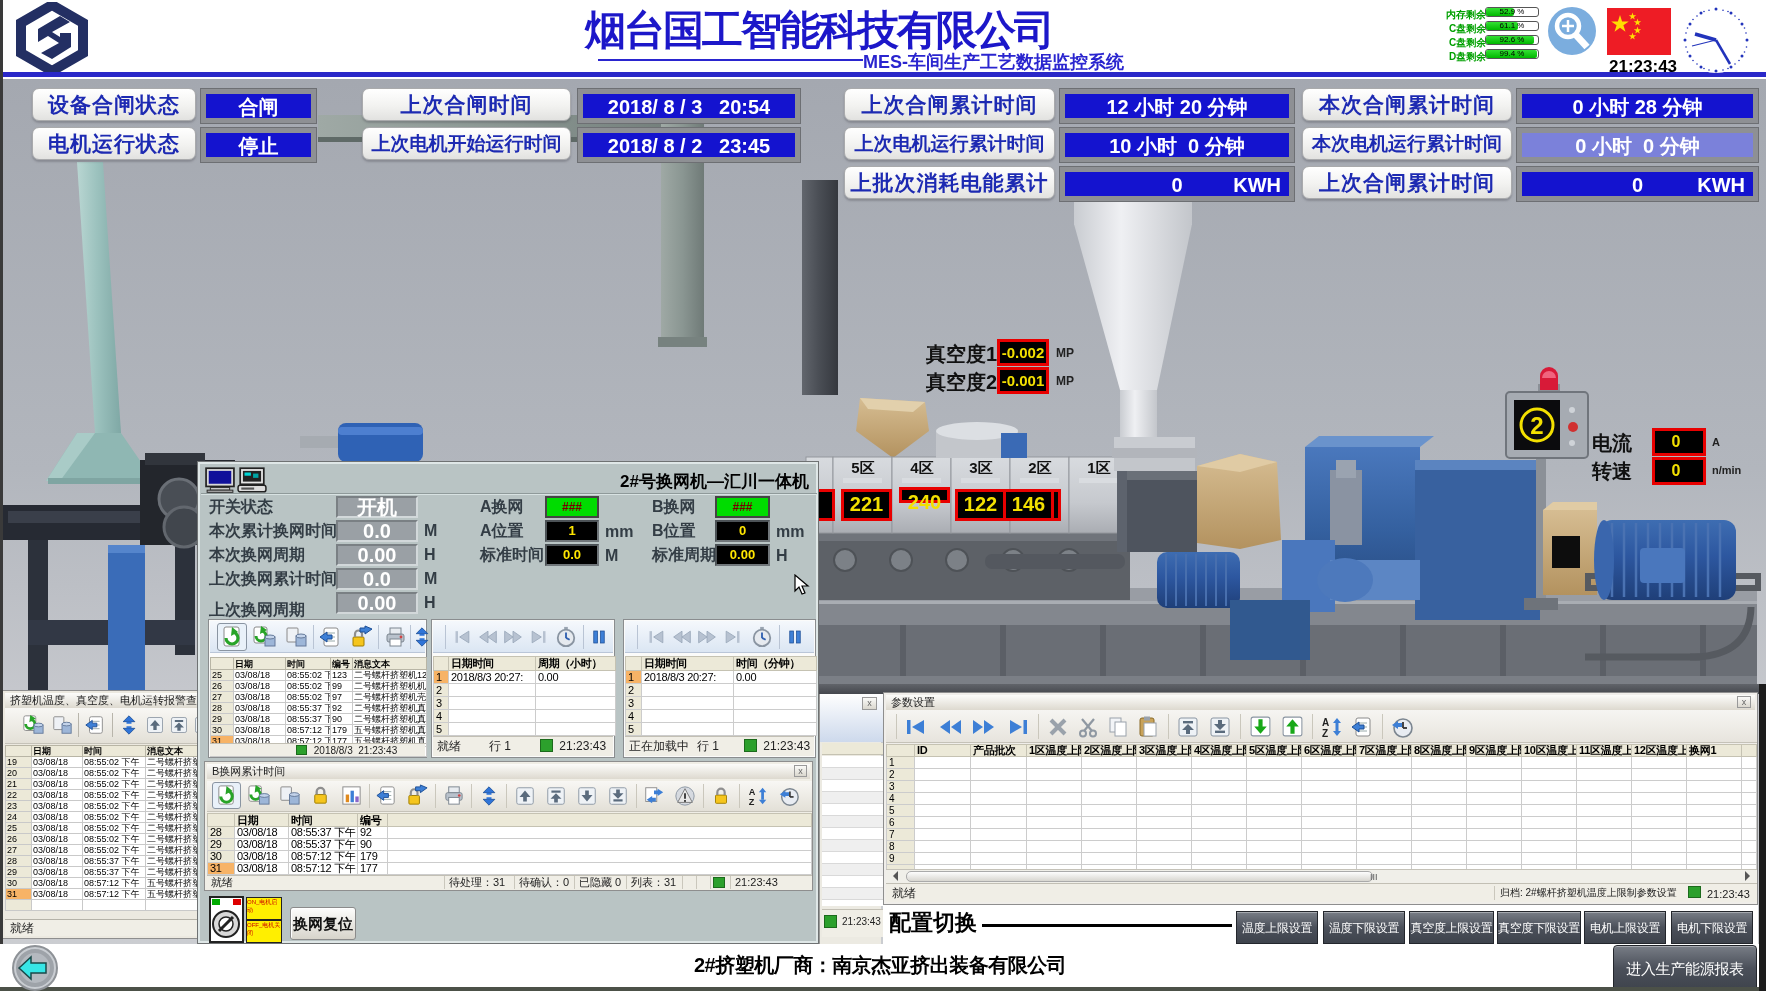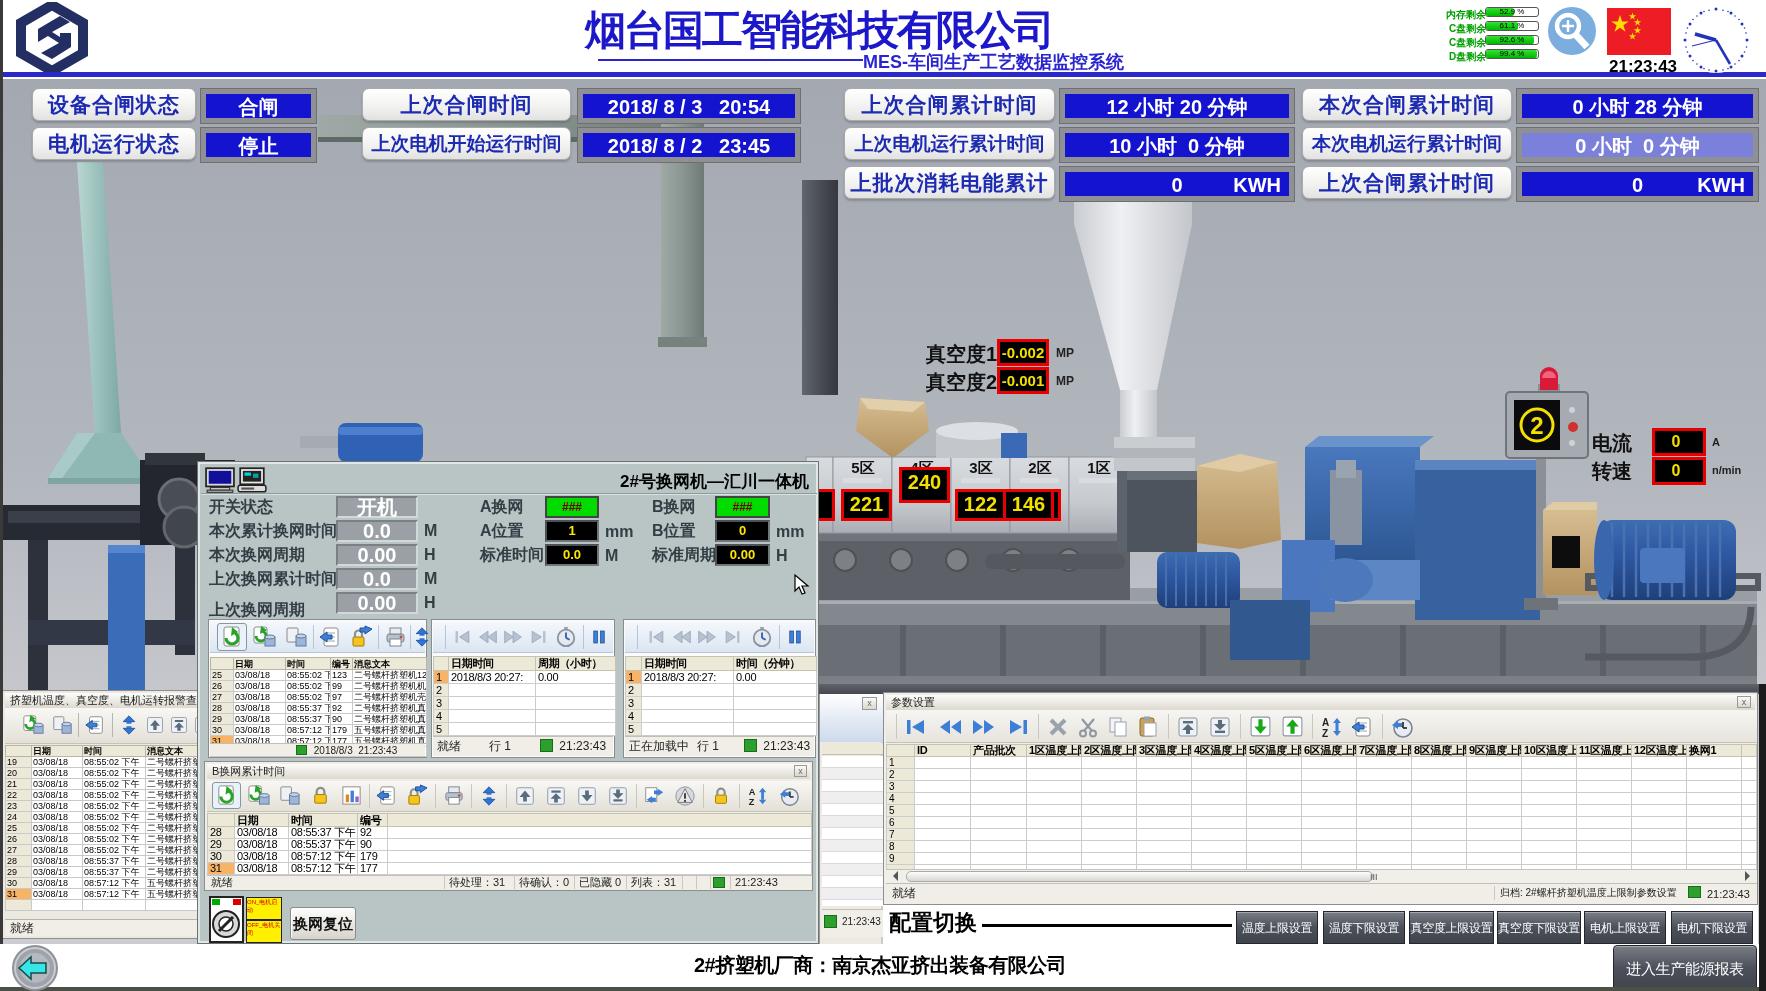--- a/index.html
+++ b/index.html
@@ -281,21 +281,21 @@
     <div class="abs" style="left:926px;top:290px;font-size:20px;font-weight:bold;color:#111;">真空度2</div>
     <div class="zdisp" style="left:997px;top:288px;width:52px;height:27px;font-size:15px;line-height:21px;">-0.001</div>
     <div class="abs" style="left:1056px;top:295px;font-size:12px;font-weight:bold;color:#222;">MP</div>
     <div class="abs" style="left:836px;top:380px;width:54px;text-align:center;font-size:15px;font-weight:bold;color:#111;">5区</div>
     <div class="abs" style="left:895px;top:380px;width:54px;text-align:center;font-size:15px;font-weight:bold;color:#111;">4区</div>
     <div class="abs" style="left:954px;top:380px;width:54px;text-align:center;font-size:15px;font-weight:bold;color:#111;">3区</div>
     <div class="abs" style="left:1013px;top:380px;width:54px;text-align:center;font-size:15px;font-weight:bold;color:#111;">2区</div>
     <div class="abs" style="left:1072px;top:380px;width:54px;text-align:center;font-size:15px;font-weight:bold;color:#111;">1区</div>
     <div class="zdisp" style="left:806px;top:410px;width:29px;height:32px;font-size:20px;line-height:25px;">&nbsp;</div>
     <div class="zdisp" style="left:841px;top:410px;width:51px;height:32px;font-size:20px;line-height:25px;">221</div>
-    <div class="zdisp" style="left:899px;top:388px;width:51px;height:36px;font-size:20px;line-height:25px;">240</div>
+    <div class="zdisp" style="left:899px;top:408px;width:51px;height:16px;font-size:20px;line-height:25px;">240</div>
     <div class="zdisp" style="left:955px;top:410px;width:51px;height:32px;font-size:20px;line-height:25px;">122</div>
     <div class="zdisp" style="left:1010px;top:410px;width:51px;height:32px;font-size:20px;line-height:25px;">225</div>
     <div class="zdisp" style="left:1003px;top:410px;width:51px;height:32px;font-size:20px;line-height:25px;">146</div>
     <div class="abs" style="left:1592px;top:351px;font-size:20px;font-weight:bold;color:#111;">电流</div>
     <div class="zdisp" style="left:1652px;top:349px;width:54px;height:28px;font-size:16px;line-height:22px;"><span style="margin-right:6px">0</span></div>
     <div class="abs" style="left:1712px;top:357px;font-size:11px;font-weight:bold;color:#222;">A</div>
     <div class="abs" style="left:1592px;top:379px;font-size:20px;font-weight:bold;color:#111;">转速</div>
     <div class="zdisp" style="left:1652px;top:378px;width:54px;height:28px;font-size:16px;line-height:22px;"><span style="margin-right:6px">0</span></div>
     <div class="abs" style="left:1712px;top:385px;font-size:11px;font-weight:bold;color:#222;">n/min</div>
 

